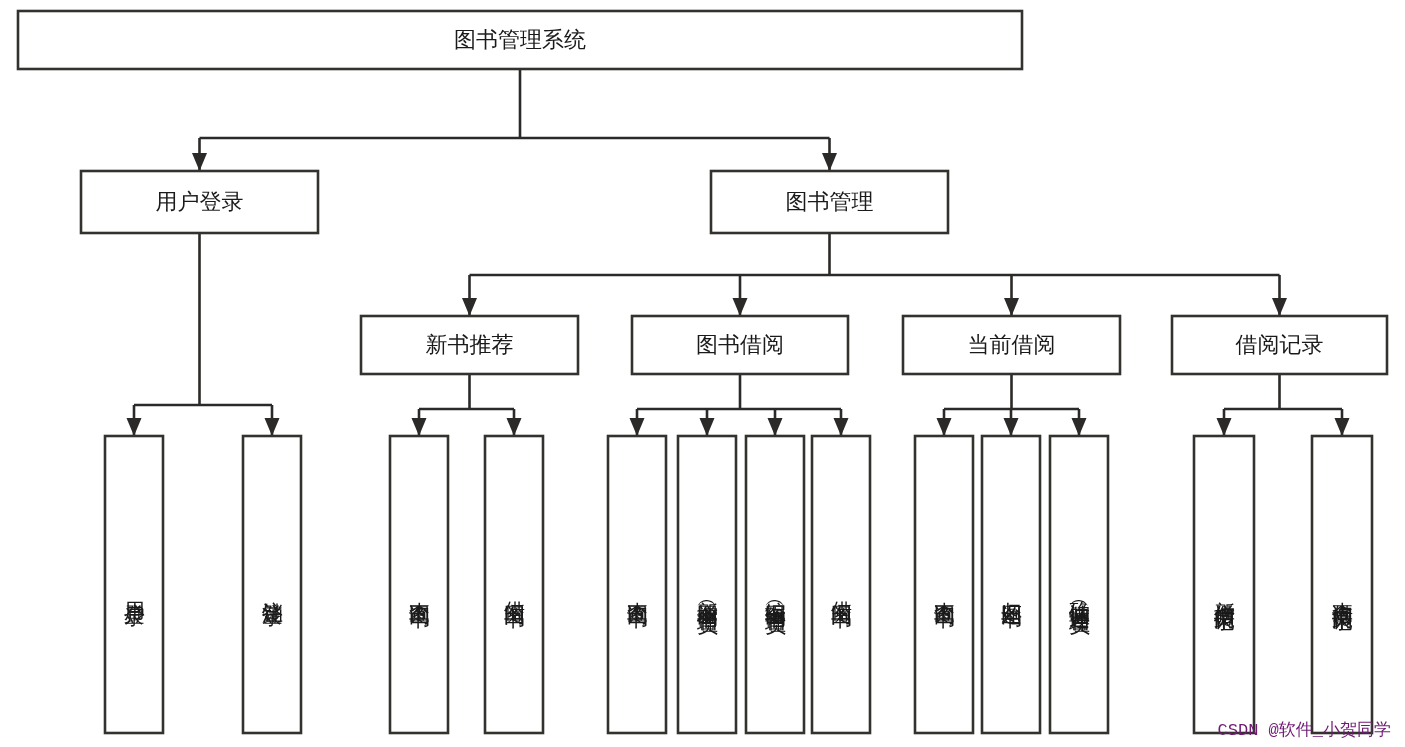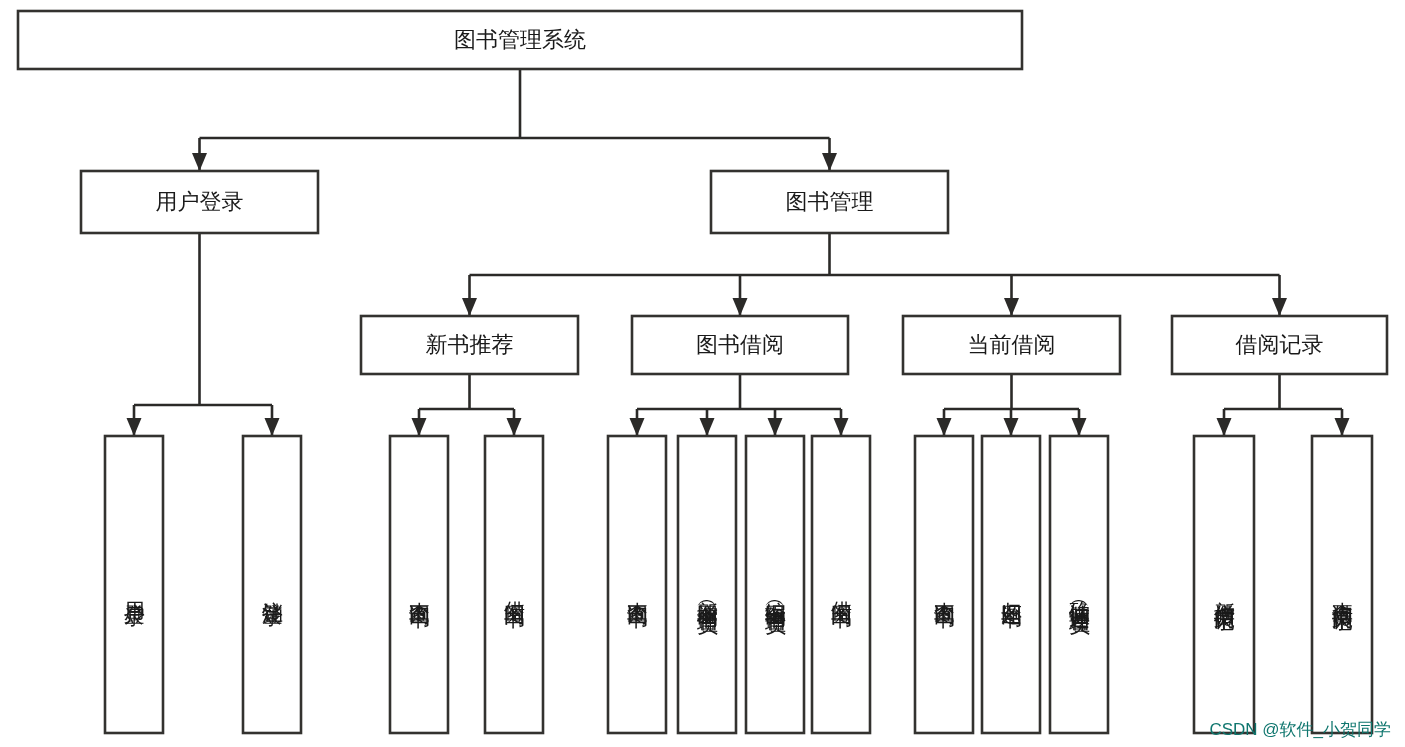--- a/index.html
+++ b/index.html
@@ -54,23 +54,23 @@
     stroke-linecap: butt;
   }
   .arrow-head {
     fill: #2b2a28;
     stroke: none;
   }
   .watermark {
     position: absolute;
     right: 14px;
     bottom: 6px;
-    font-family: Liberation Sans, sans-serif;
+    font-family: Liberation Mono, monospace;
     font-size: 17px;
-    color: #0f766e;
+    color: #701a75;
     white-space: nowrap;
     user-select: none;
   }
 </style>
 </head>
 <body>
 
 <div id="diagram-root">
   <svg class="flow" viewBox="0 0 1405 747">
     <g id="edges-layer">

